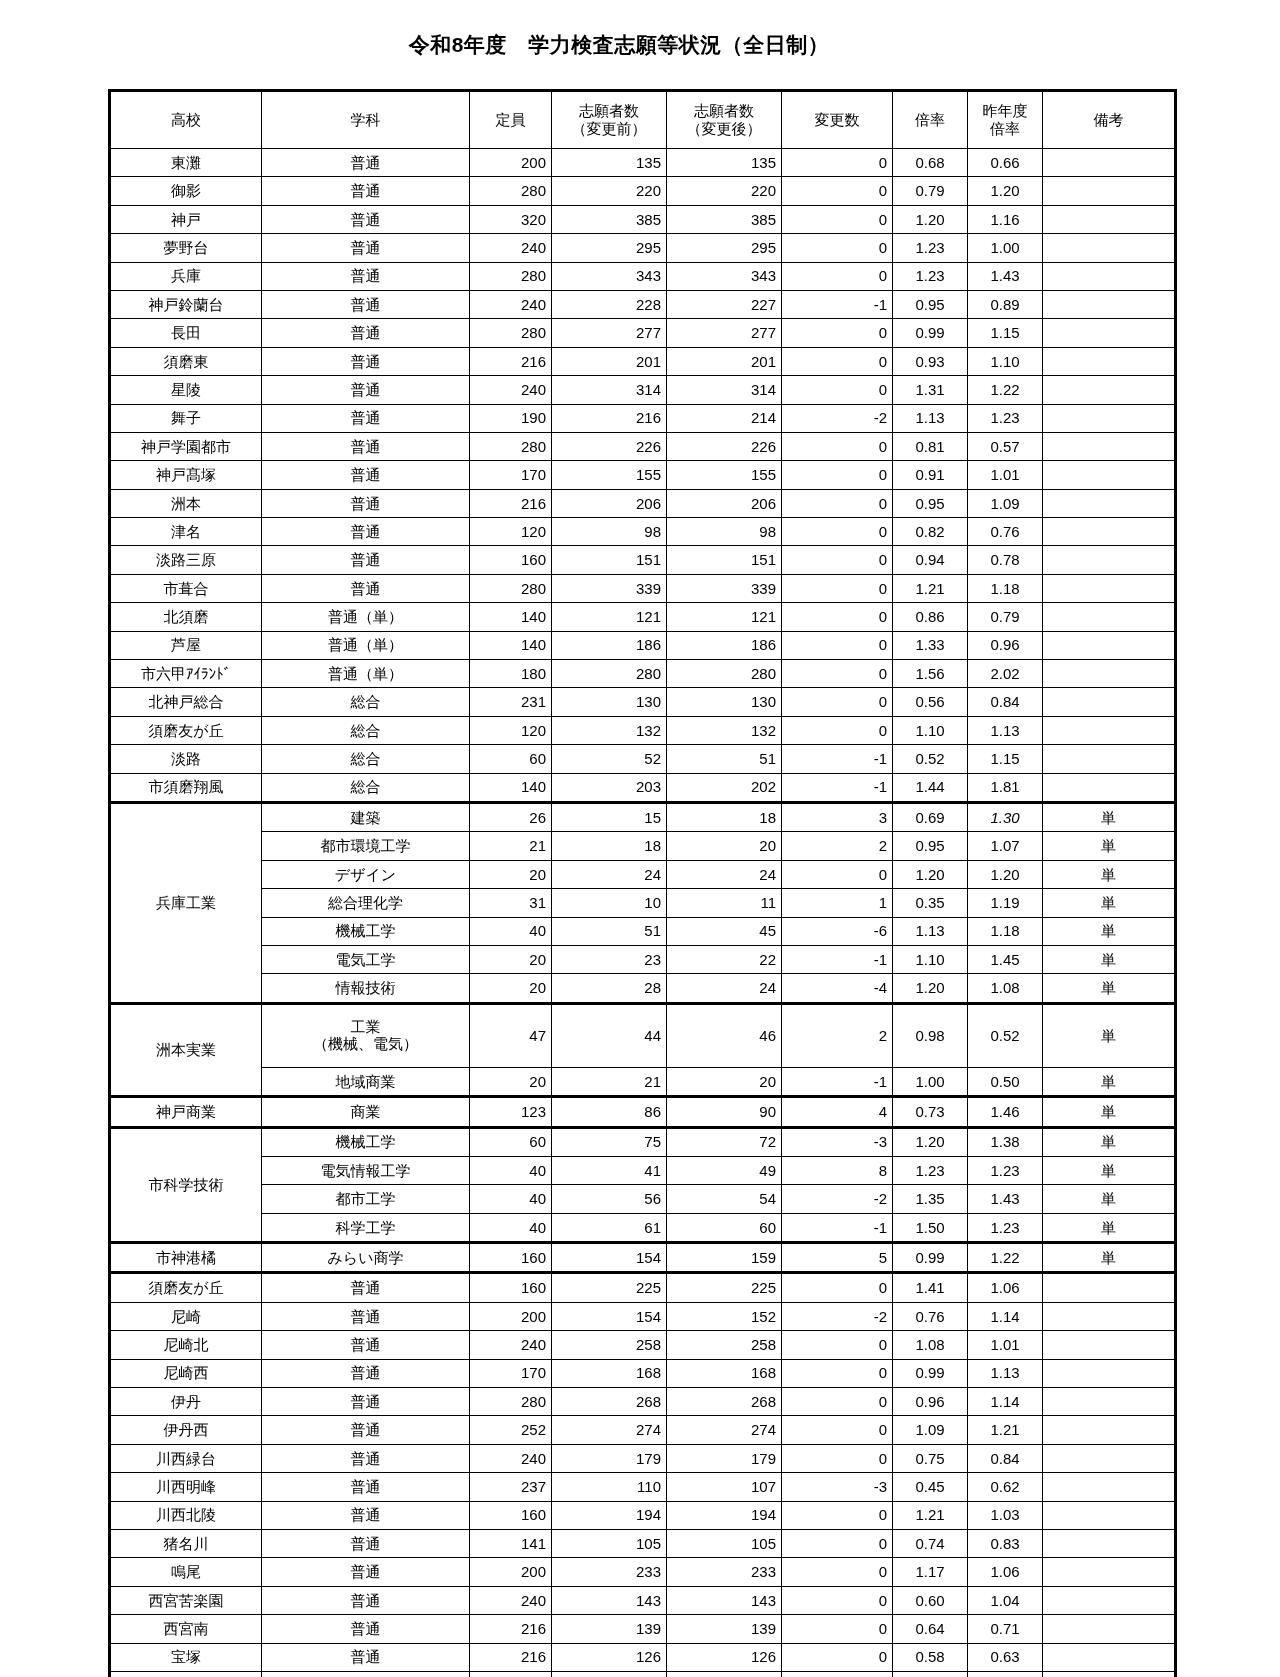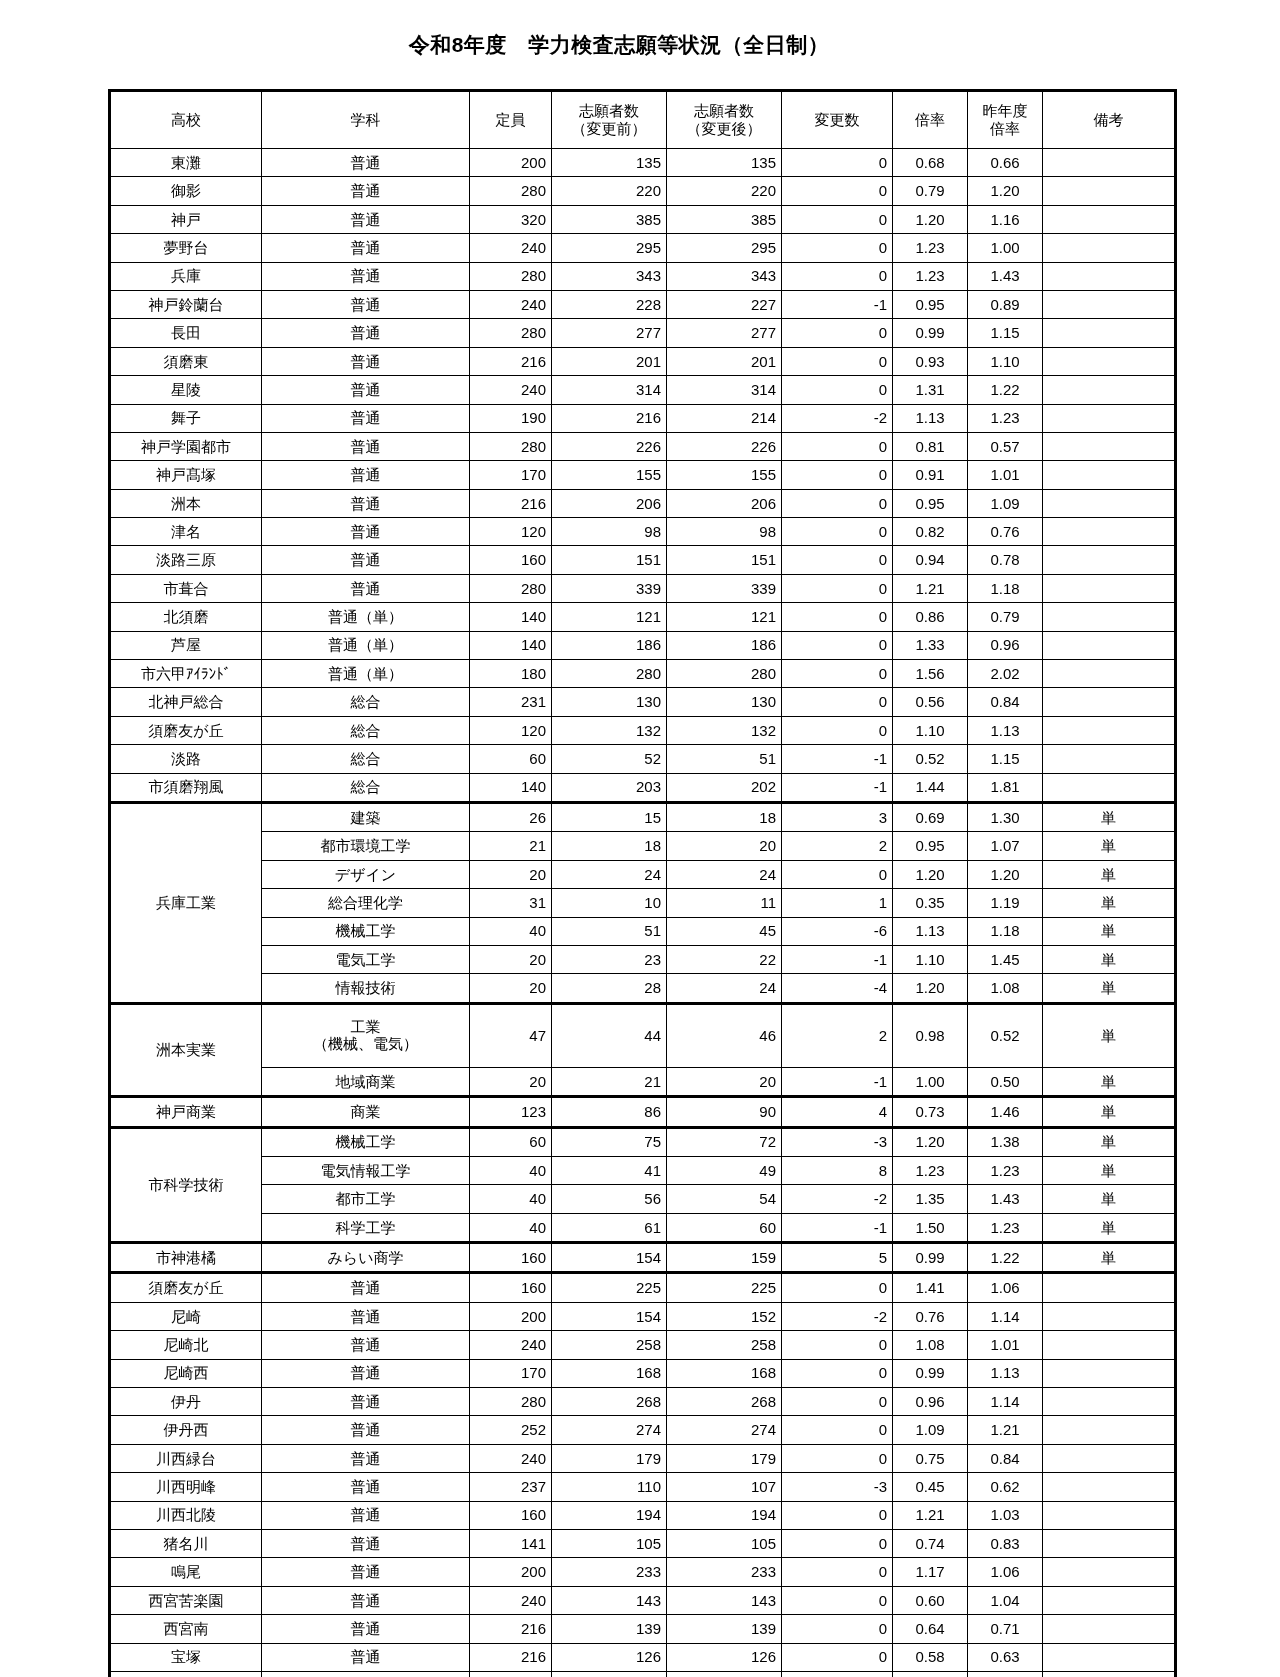--- a/index.html
+++ b/index.html
@@ -389,21 +389,21 @@
             <td class="t-center note last-col"></td>
           </tr>
           <tr class="group-start">
             <td class="school first-col sep-right merged" rowspan="7" style="border-top: 3px solid rgb(0, 0, 0);">兵庫工業</td>
             <td class="t-center dept sep-right" style="border-top: 3px solid rgb(0, 0, 0);">建築</td>
             <td class="t-right sep-right" style="border-top: 3px solid rgb(0, 0, 0);">26</td>
             <td class="t-right sep-right" style="border-top: 3px solid rgb(0, 0, 0);">15</td>
             <td class="t-right sep-right" style="border-top: 3px solid rgb(0, 0, 0);">18</td>
             <td class="t-right sep-right" style="border-top: 3px solid rgb(0, 0, 0);">3</td>
             <td class="t-center sep-right" style="border-top: 3px solid rgb(0, 0, 0);">0.69</td>
-            <td class="t-center sep-right" style="border-top: 3px solid rgb(0, 0, 0);">1.30</td>
+            <td class="t-center sep-right" style="border-top: 3px solid rgb(0, 0, 0); font-style: italic;">1.30</td>
             <td class="t-center note last-col" style="border-top: 3px solid rgb(0, 0, 0);">単</td>
           </tr>
           <tr>
             <td class="t-center dept sep-right">都市環境工学</td>
             <td class="t-right sep-right">21</td>
             <td class="t-right sep-right">18</td>
             <td class="t-right sep-right">20</td>
             <td class="t-right sep-right">2</td>
             <td class="t-center sep-right">0.95</td>
             <td class="t-center sep-right">1.07</td>

